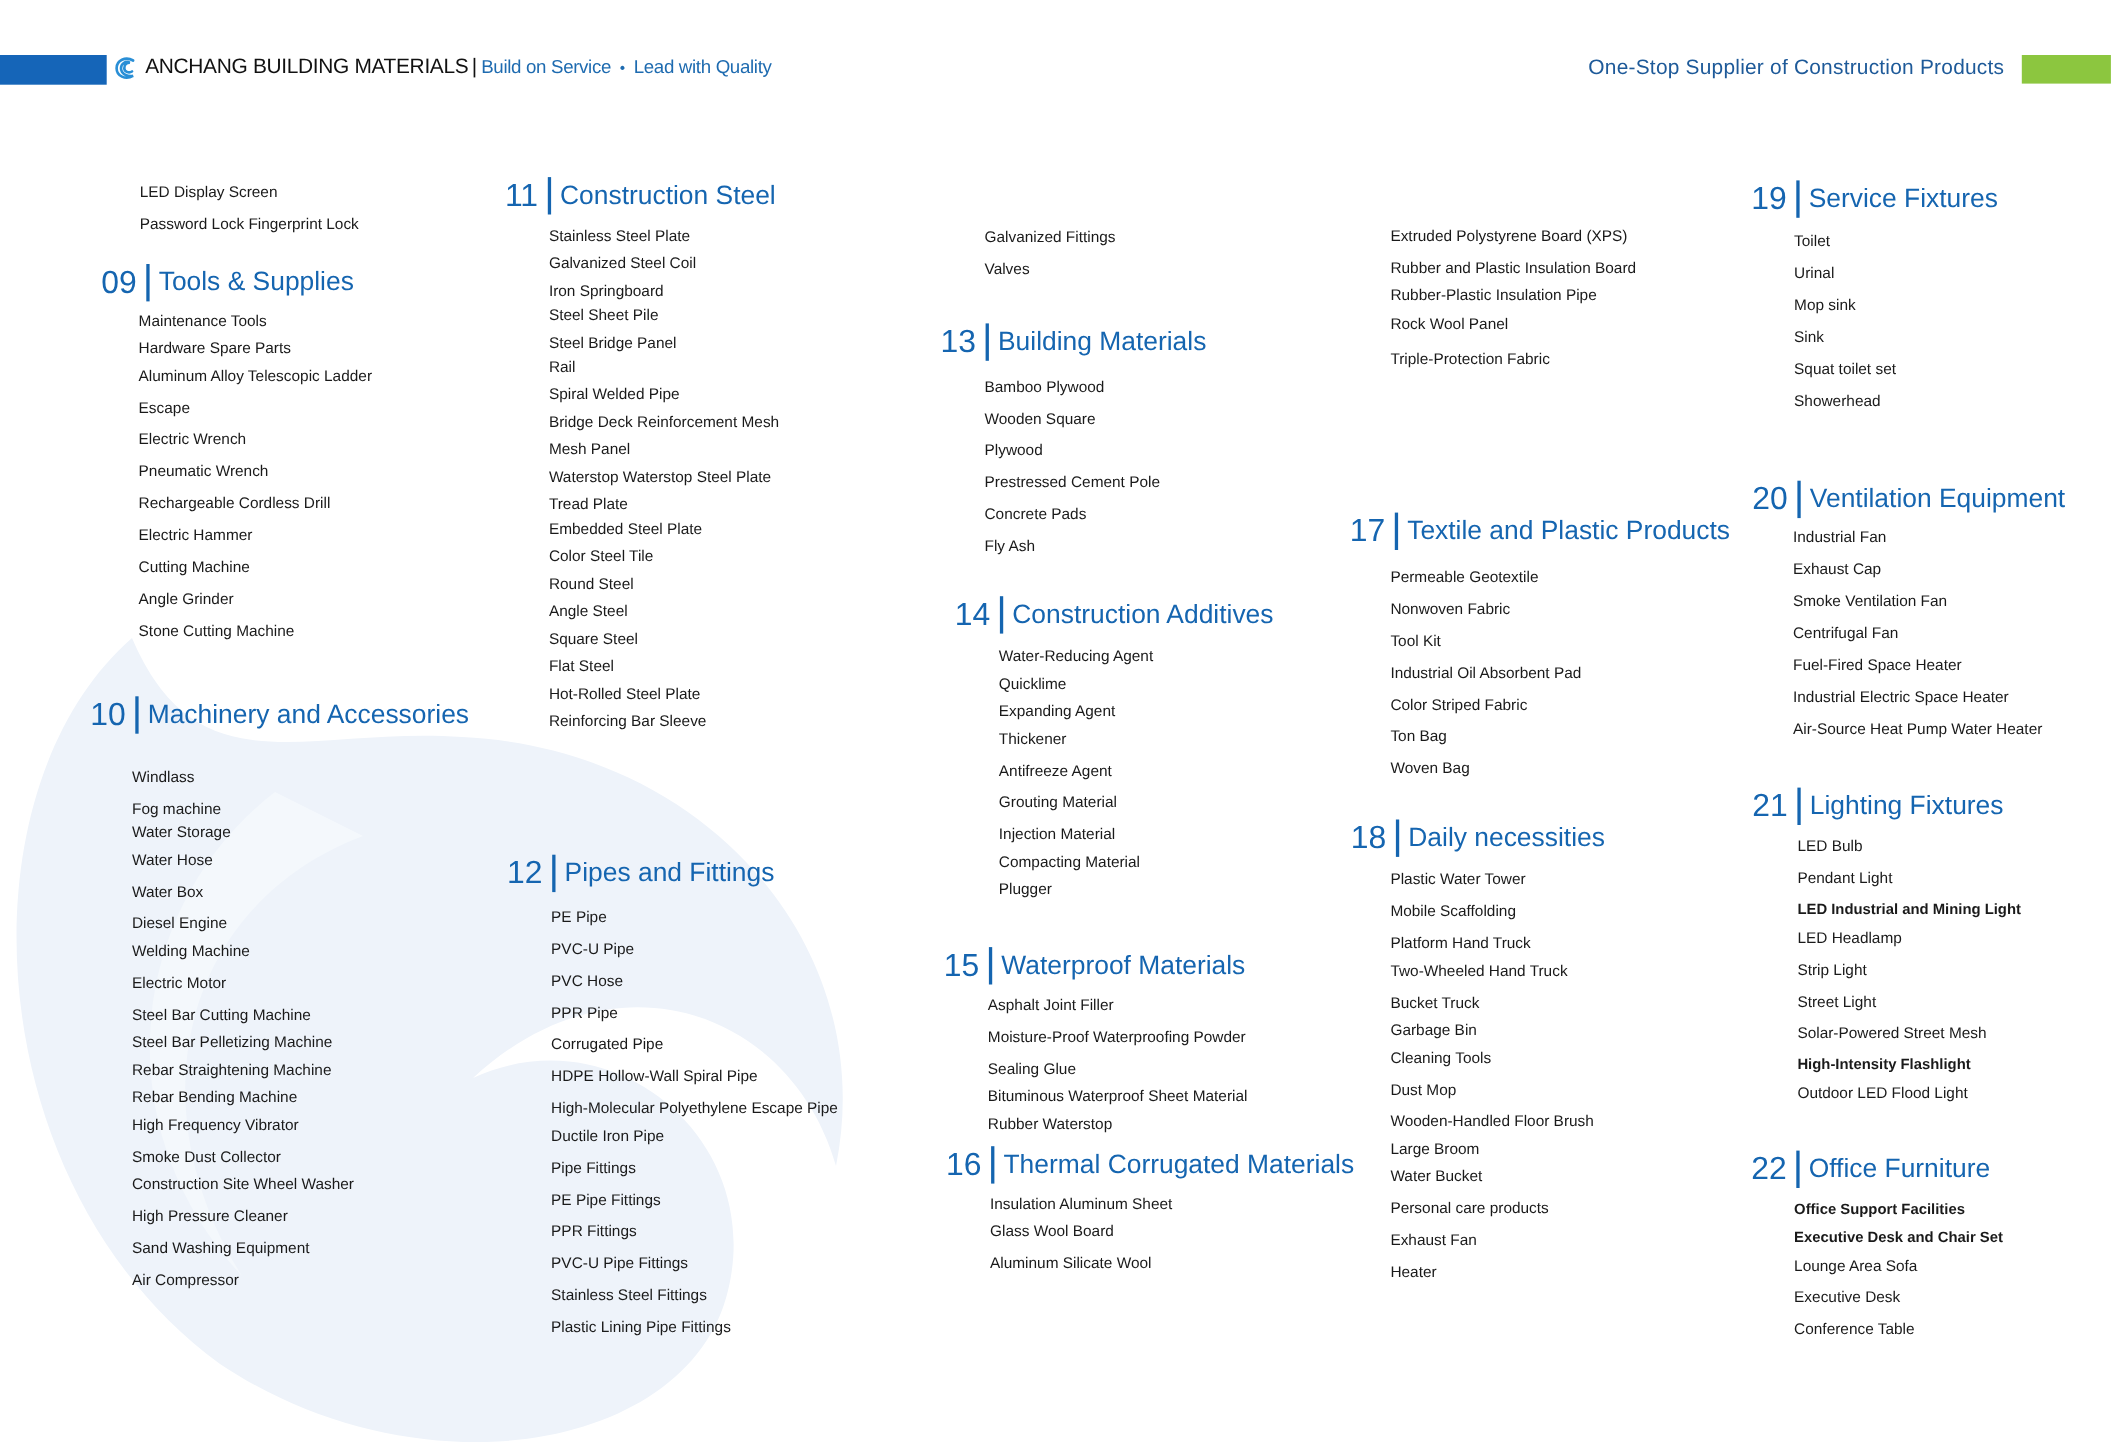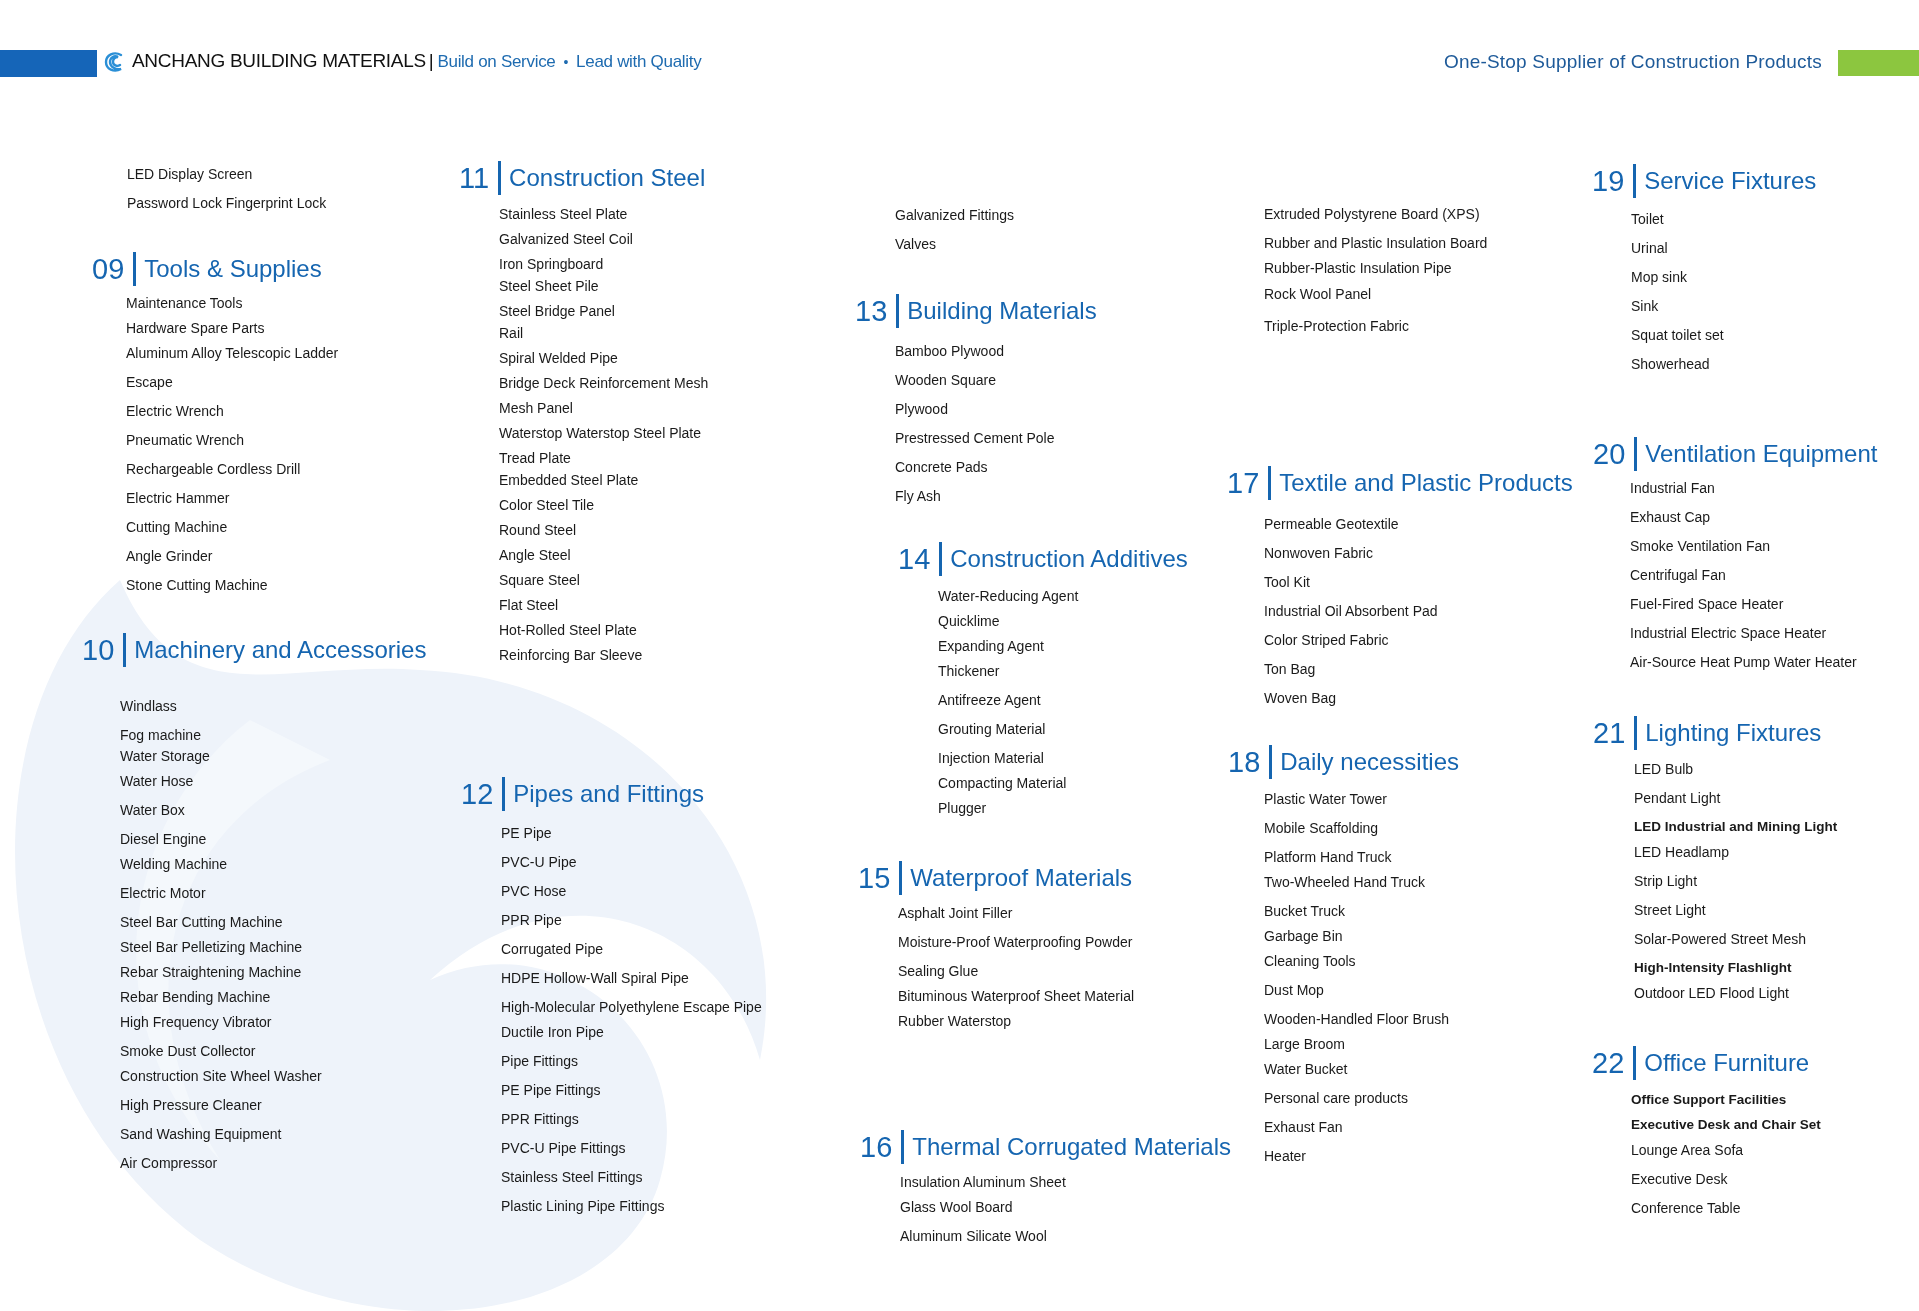--- a/index.html
+++ b/index.html
@@ -44,21 +44,21 @@
 <div class="tagline">One-Stop Supplier of Construction Products</div>
 <div class="hdr-right-bar"></div>
 
 <div class="section" style="left:127px; top:165px;">
   <ul class="items">
     <li style="top:0px">LED Display Screen</li>
     <li style="top:29px">Password Lock Fingerprint Lock</li>
   </ul>
 </div>
 
-<div class="section" style="left:92px; top:252px;">
+<div class="section" style="left:92px; top:240px;">
   <div class="sec-title">
     <span class="sec-num">09</span>
       <span class="sec-bar"></span>
       <span class="sec-name">Tools &amp; Supplies</span>
   </div>
   <ul class="items" style="left:34px; top:42px;">
     <li style="top:0">Maintenance Tools</li>
     <li style="top:25px">Hardware Spare Parts</li>
     <li style="top:50px">Aluminum Alloy Telescopic Ladder</li>
     <li style="top:79px">Escape</li>
@@ -169,21 +169,21 @@
   <ul class="items" style="left:40px; top:48px;">
     <li style="top:0">Bamboo Plywood</li>
     <li style="top:29px">Wooden Square</li>
     <li style="top:58px">Plywood</li>
     <li style="top:87px">Prestressed Cement Pole</li>
     <li style="top:116px">Concrete Pads</li>
     <li style="top:145px">Fly Ash</li>
   </ul>
 </div>
 
-<div class="section" style="left:898px; top:542px;text-align:center;">
+<div class="section" style="left:868px; top:542px;text-align:center;">
   <div class="sec-title">
     <span class="sec-num">14</span>
       <span class="sec-bar"></span>
       <span class="sec-name">Construction Additives</span>
   </div>
   <ul class="items" style="left:40px; top:45px;">
     <li style="top:0">Water-Reducing Agent</li>
     <li style="top:25px">Quicklime</li>
     <li style="top:50px">Expanding Agent</li>
     <li style="top:75px">Thickener</li>
@@ -203,21 +203,21 @@
   </div>
   <ul class="items" style="left:40px; top:43px;">
     <li style="top:0">Asphalt Joint Filler</li>
     <li style="top:29px">Moisture-Proof Waterproofing Powder</li>
     <li style="top:58px">Sealing Glue</li>
     <li style="top:83px">Bituminous Waterproof Sheet Material</li>
     <li style="top:108px">Rubber Waterstop</li>
   </ul>
 </div>
 
-<div class="section" style="left:860px; top:1130px;">
+<div class="section" style="left:860px; top:1042px;">
   <div class="sec-title">
     <span class="sec-num">16</span>
       <span class="sec-bar"></span>
       <span class="sec-name">Thermal Corrugated Materials</span>
   </div>
   <ul class="items" style="left:40px; top:43px;">
     <li style="top:0">Insulation Aluminum Sheet</li>
     <li style="top:25px">Glass Wool Board</li>
     <li style="top:54px">Aluminum Silicate Wool</li>
   </ul>

